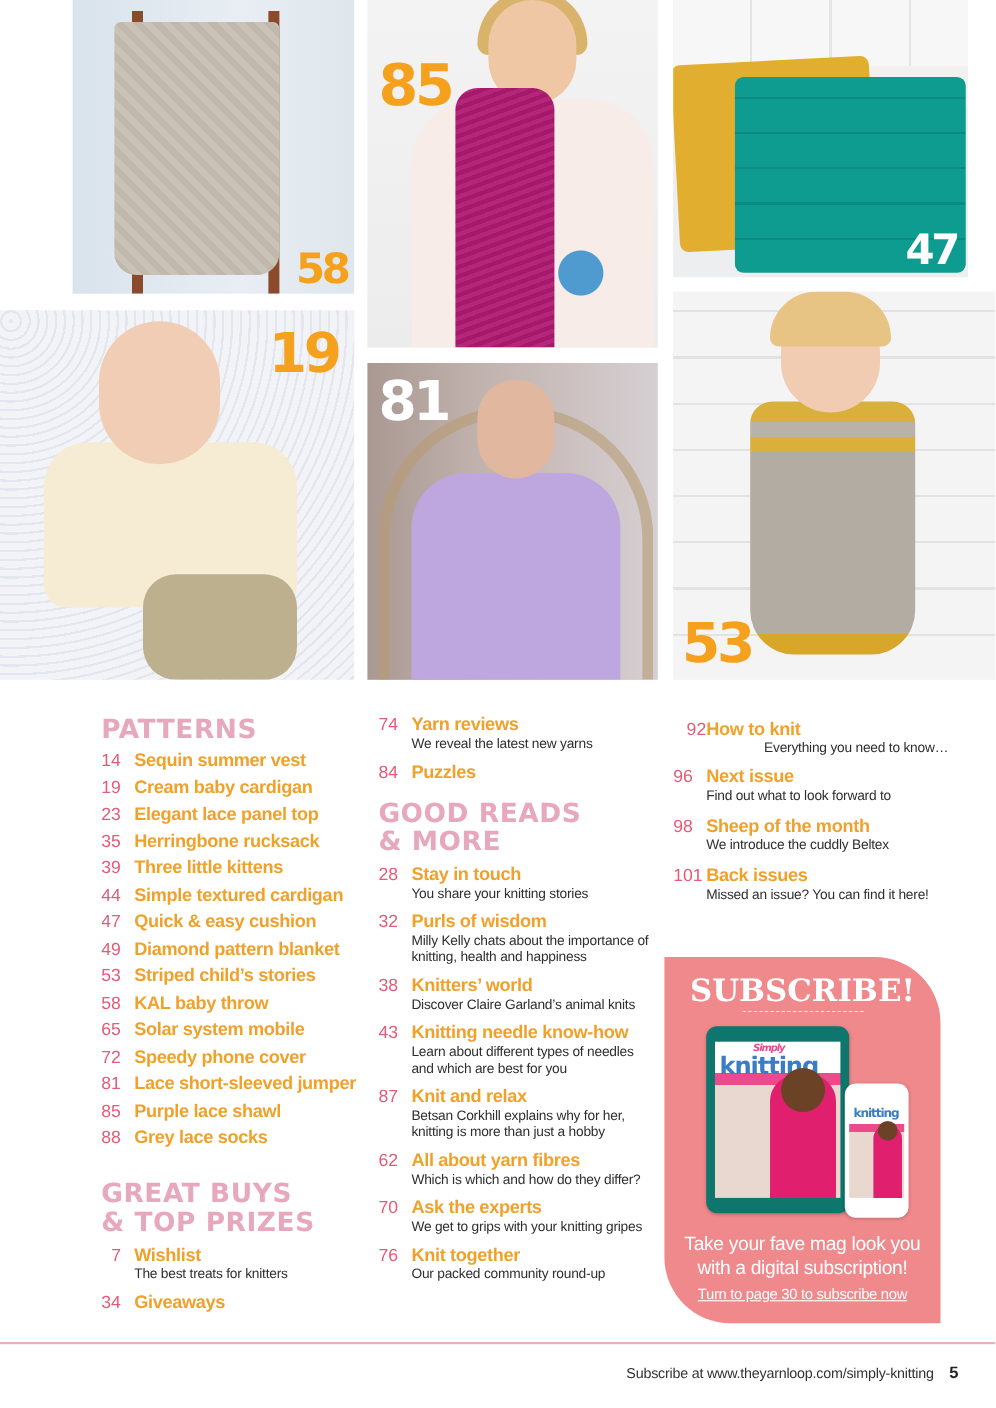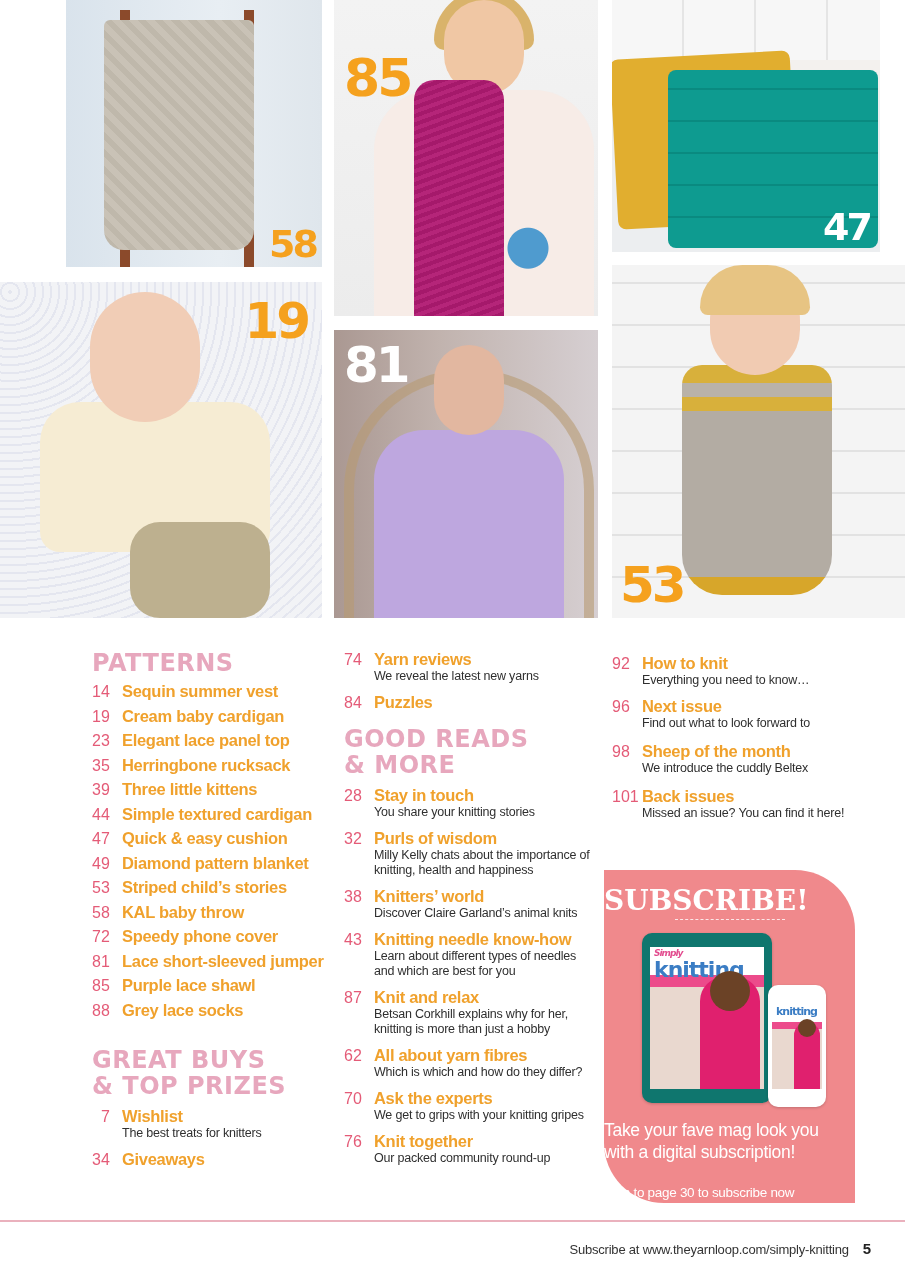--- a/index.html
+++ b/index.html
@@ -58,37 +58,37 @@
   .entry .title { color: #f0a12c; font-size: 16.5px; font-weight: bold; letter-spacing: -0.3px; }
   .entry-block { margin-bottom: 9px; }
   .entry-block .desc { margin-left: 30px; font-size: 12.5px; color: #2f2f2f; line-height: 15px; letter-spacing: -0.2px; }
   .simple .entry { height: 24.5px; }
 
   #col1 { left: 92px; top: 650px; width: 250px; }
   #col2 { left: 344px; top: 650px; width: 250px; }
   #col3 { left: 612px; top: 654px; width: 250px; }
 
   
-  #subscribe { position: absolute; left: 604px; top: 870px; width: 251px; height: 333px; background: #f0898c; border-radius: 0 60px 0 60px; color: #fff; }
+  #subscribe { position: absolute; left: 604px; top: 870px; width: 251px; height: 333px; background: #f0898c; border-radius: 0 60px 0 60px; color: #fff; text-align: center; }
   #subscribe .sub-title { font-family: "DejaVu Serif", serif; font-weight: bold; font-size: 28px; letter-spacing: 0px; margin-top: 14px; color: #fff; }
   #subscribe .swirl { margin: 2px auto 0; width: 110px; height: 4px; border-top: 1px dashed #fff; opacity: .8; }
   #subscribe .devices { position: relative; height: 180px; margin-top: 10px; }
   .tablet { position: absolute; left: 38px; top: 0; width: 130px; height: 170px; background: #0f766e; border-radius: 10px; box-shadow: 0 1px 3px rgba(0,0,0,.2); }
   .tablet .screen { position: absolute; left: 8px; top: 14px; width: 114px; height: 142px; background: linear-gradient(180deg, #fff 0 20%, #ec4b8b 20% 28%, #e9d8cf 28% 100%); overflow: hidden; }
   .screen .brand { position: absolute; left: 4px; top: 2px; font-family: "DejaVu Sans", sans-serif; font-weight: bold; color: #3b7dc4; font-size: 22px; letter-spacing: -1px; }
   .screen .brand small { display: block; font-size: 9px; color: #e24b8e; font-style: italic; line-height: 8px; }
   .screen .model { position: absolute; left: 50px; top: 30px; width: 60px; height: 112px; background: #e0206e; border-radius: 24px 24px 0 0; }
   .screen .model-head { position: absolute; left: 60px; top: 24px; width: 40px; height: 40px; background: #6b4226; border-radius: 20px; }
   .phone { position: absolute; left: 164px; top: 52px; width: 58px; height: 122px; background: #fff; border-radius: 10px; box-shadow: 0 1px 3px rgba(0,0,0,.2); }
   .phone .screen { position: absolute; left: 4px; top: 18px; width: 50px; height: 86px; }
   .phone .brand { font-size: 11px; }
   .phone .model { left: 22px; top: 20px; width: 26px; height: 66px; border-radius: 12px 12px 0 0; }
   .phone .model-head { left: 26px; top: 16px; width: 18px; height: 18px; }
   #subscribe .tagline { font-size: 17.5px; line-height: 22px; margin-top: 6px; font-weight: normal; letter-spacing: -0.3px; }
-  #subscribe .cta { font-size: 13.5px; margin-top: 22px; letter-spacing: -0.3px; }
+  #subscribe .cta { font-size: 13.5px; margin-top: 6px; letter-spacing: -0.3px; text-decoration: underline; }
 
   
   #footer-rule { position: absolute; left: 0; top: 1220px; width: 905px; height: 2px; background: #eab1bd; }
   #footer { position: absolute; right: 34px; top: 1240px; font-size: 13px; color: #333; display: flex; align-items: baseline; gap: 14px; letter-spacing: -0.2px; }
   #footer .page-num { font-weight: bold; font-size: 15px; color: #222; }
 </style>
 </head>
 <body>
 
 <div class="photo" id="p58">
@@ -172,20 +172,24 @@
       </div>
     <div class="entry">
         <span class="pg">53</span>
         <span class="title">Striped child’s stories</span>
       </div>
     <div class="entry">
         <span class="pg">58</span>
         <span class="title">KAL baby throw</span>
       </div>
     <div class="entry">
+        <span class="pg">65</span>
+        <span class="title">Solar system mobile</span>
+      </div>
+    <div class="entry">
         <span class="pg">72</span>
         <span class="title">Speedy phone cover</span>
       </div>
     <div class="entry">
         <span class="pg">81</span>
         <span class="title">Lace short-sleeved jumper</span>
       </div>
     <div class="entry">
         <span class="pg">85</span>
         <span class="title">Purple lace shawl</span>
@@ -290,21 +294,21 @@
       <div class="entry">
           <span class="pg">76</span>
           <span class="title">Knit together</span>
         </div>
       <div class="desc">Our packed community round-up</div>
     </div>
   </div>
 </div>
 
 <div class="toc-col" id="col3">
-  <div class="entry-block" style="">
+  <div class="entry-block" style="text-align:right;">
     <div class="entry">
         <span class="pg">92</span>
         <span class="title">How to knit</span>
       </div>
     <div class="desc">Everything you need to know…</div>
   </div>
   <div class="entry-block" style="margin-bottom:11px;">
     <div class="entry">
         <span class="pg">96</span>
         <span class="title">Next issue</span>

